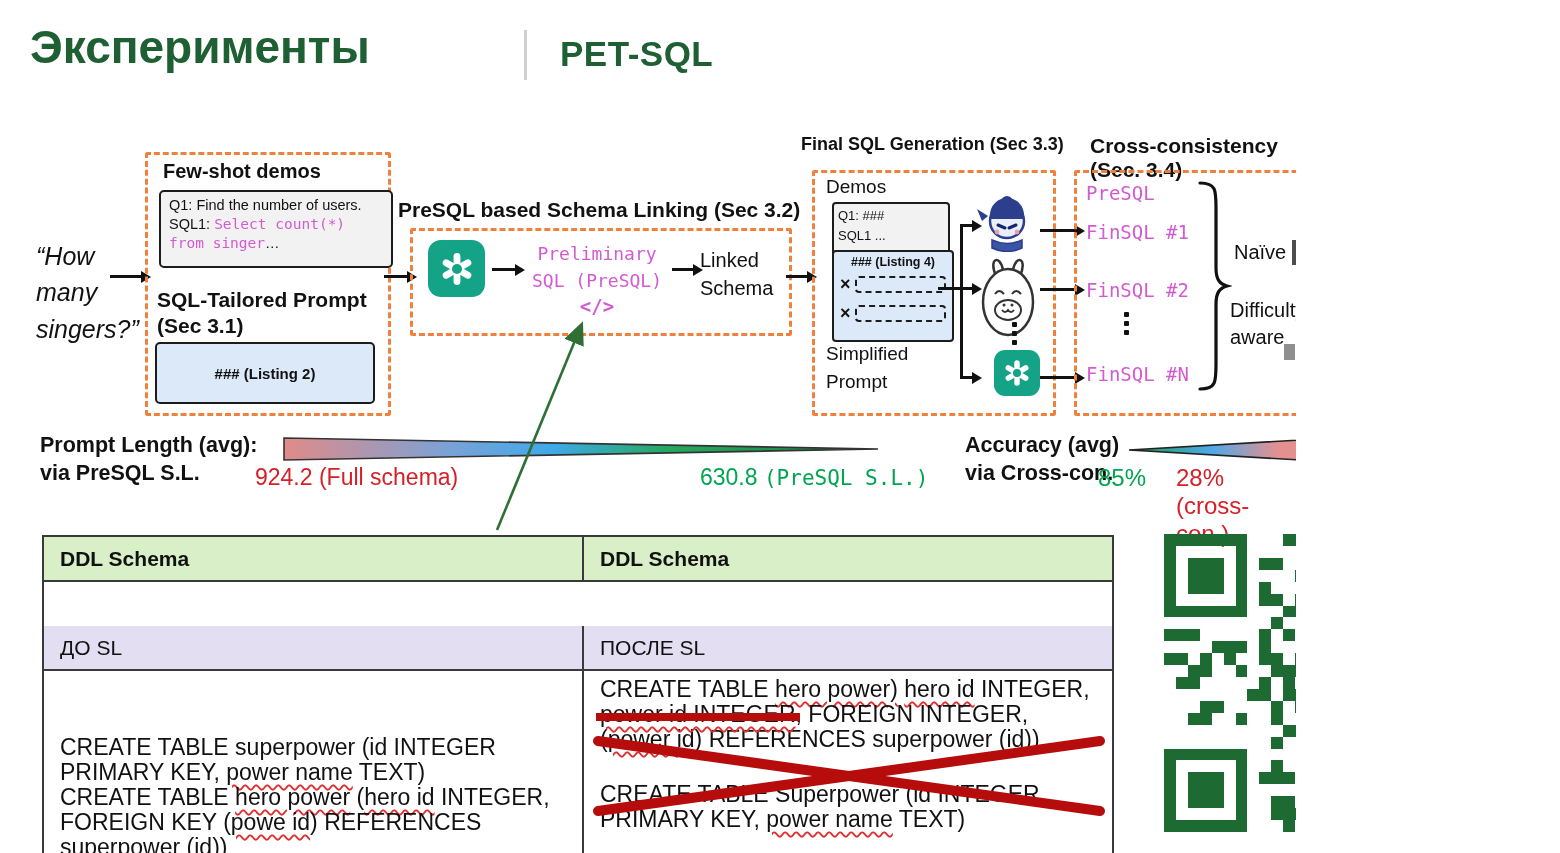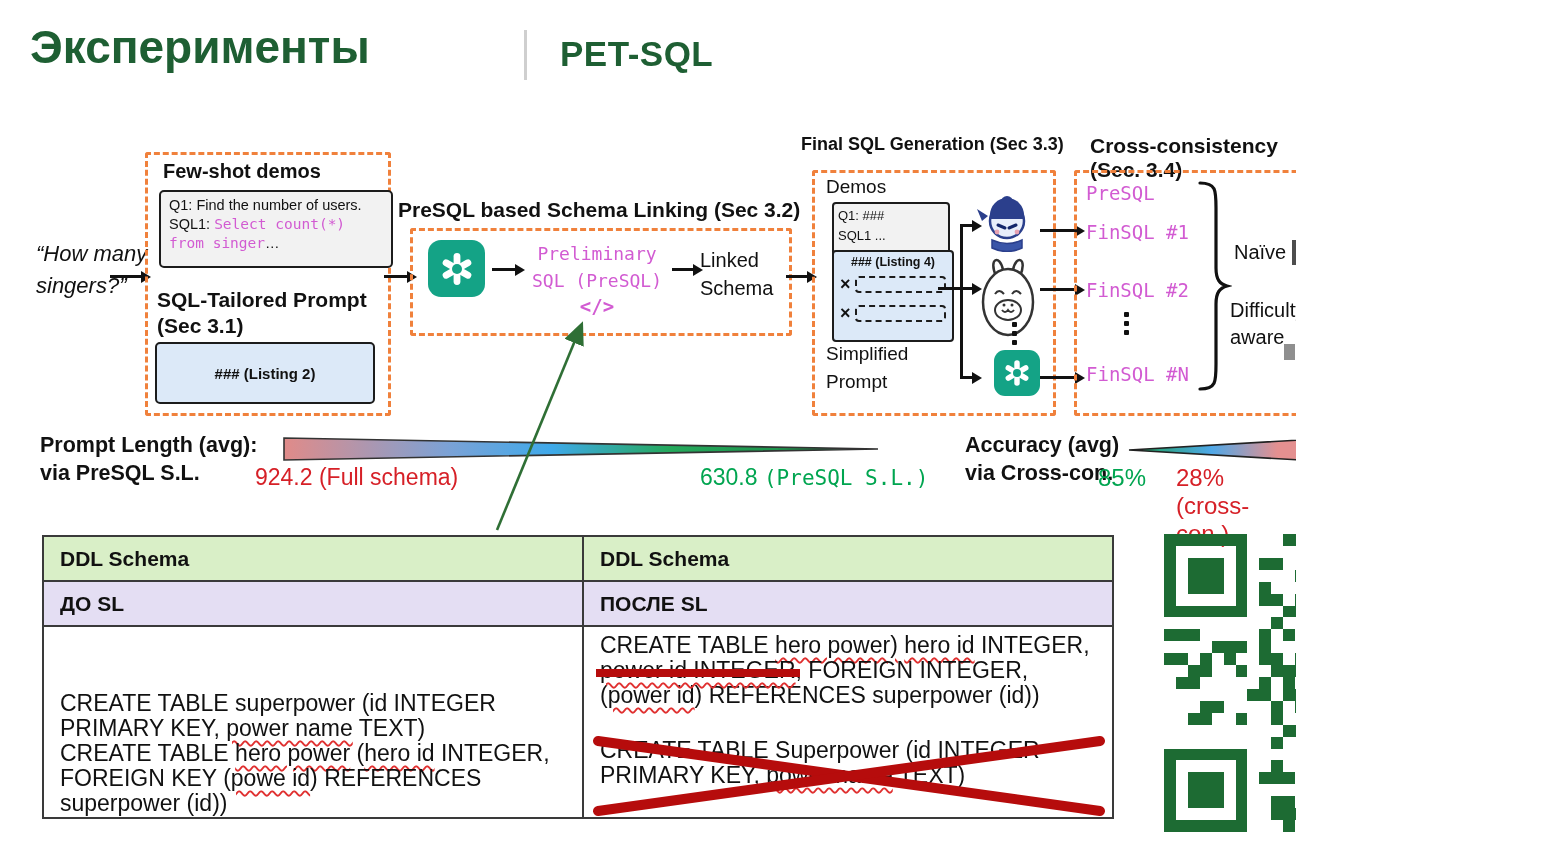--- a/index.html
+++ b/index.html
@@ -27,21 +27,21 @@
   .vdots span{width:5px;height:5px;border-radius:1px;background:#111;display:block;}
   
   .bars{position:absolute;display:flex;align-items:flex-end;gap:3px;}
   .bars .bar{width:11px;}
   
   .tbl{position:absolute;left:42px;top:535px;width:1068px;border:2px solid #3a3a3a;background:#fff;}
   .trow{display:grid;grid-template-columns:540px 1fr;}
   .tcell{padding:0 16px;display:flex;align-items:center;border-right:2px solid #3a3a3a;}
   .tcell:last-child{border-right:none;}
   .thead .tcell{background:#d9efc7;height:43px;font-size:21px;font-weight:700;border-bottom:2px solid #3a3a3a;}
-  .tsub .tcell{background:#e4def3;height:43px;font-size:21px;font-weight:700;border-bottom:2px solid #3a3a3a;}
+  .tsub .tcell{background:#e4def3;height:43px;font-size:21px;font-weight:400;border-bottom:2px solid #3a3a3a;margin-top:44px;}
   .tbody .tcell{height:184px;display:block;padding-top:6px;font-size:23px;line-height:1.09;}
   .stmt{margin:0;}
   .sq{text-decoration-line:underline;text-decoration-style:wavy;text-decoration-color:#e03030;
       text-decoration-thickness:1.5px;text-underline-offset:4px;}
   .strike{position:relative;}
   .strike::after{content:'';position:absolute;left:-4px;right:-4px;top:44%;height:8px;background:#b60c0c;}
   #qr{position:absolute;left:1164px;top:534px;width:298px;height:298px;}
   .icon-tile{position:absolute;background:#14a386;border-radius:13px;display:flex;align-items:center;justify-content:center;}
 </style>
 </head>
@@ -57,21 +57,21 @@
     <span style="display:inline-block;width:40px;height:40px;">
       <svg width="40" height="40" viewBox="0 0 40 40">
         <path d="M5,35 C5,13 13,5 35,5 L35,21 C35,31 29,35 19,35 Z" fill="#1e5f33"></path>
         <path d="M13,27 C13,17 17,13 27,13 L27,20 C27,25 24,27 19,27 Z" fill="#ffffff"></path>
       </svg>
     </span>
     <span class="green-t bold" style="font-size:22px;">X5</span>
     <span style="font-size:27px;color:#0369a1;">Tech</span>
   </div>
 
-  <div class="abs prewrap" style="left:36px;top:238px;width:112px;font-size:22px;font-style:italic;line-height:1.45;">“How many singers?”</div>
+  <div class="abs prewrap" style="left:36px;top:238px;width:112px;font-size:25px;font-style:italic;line-height:1.45;">“How many singers?”</div>
   <div class="ar" style="left:110px;top:275px;width:32px;"></div>
 
   <div class="obox" style="left:145px;top:152px;width:240px;height:258px;"></div>
   <div class="abs bold" style="left:163px;top:160px;font-size:20px;">Few-shot demos</div>
   <div class="abs graybox" style="left:159px;top:190px;width:214px;height:66px;padding:4px 8px;font-size:14.5px;line-height:1.3;">
     <div><span>Q1: Find the number of users.</span></div>
     <div>
       <span>SQL1:</span>
       <span class="mono pink">Select count(*)</span>
     </div>

